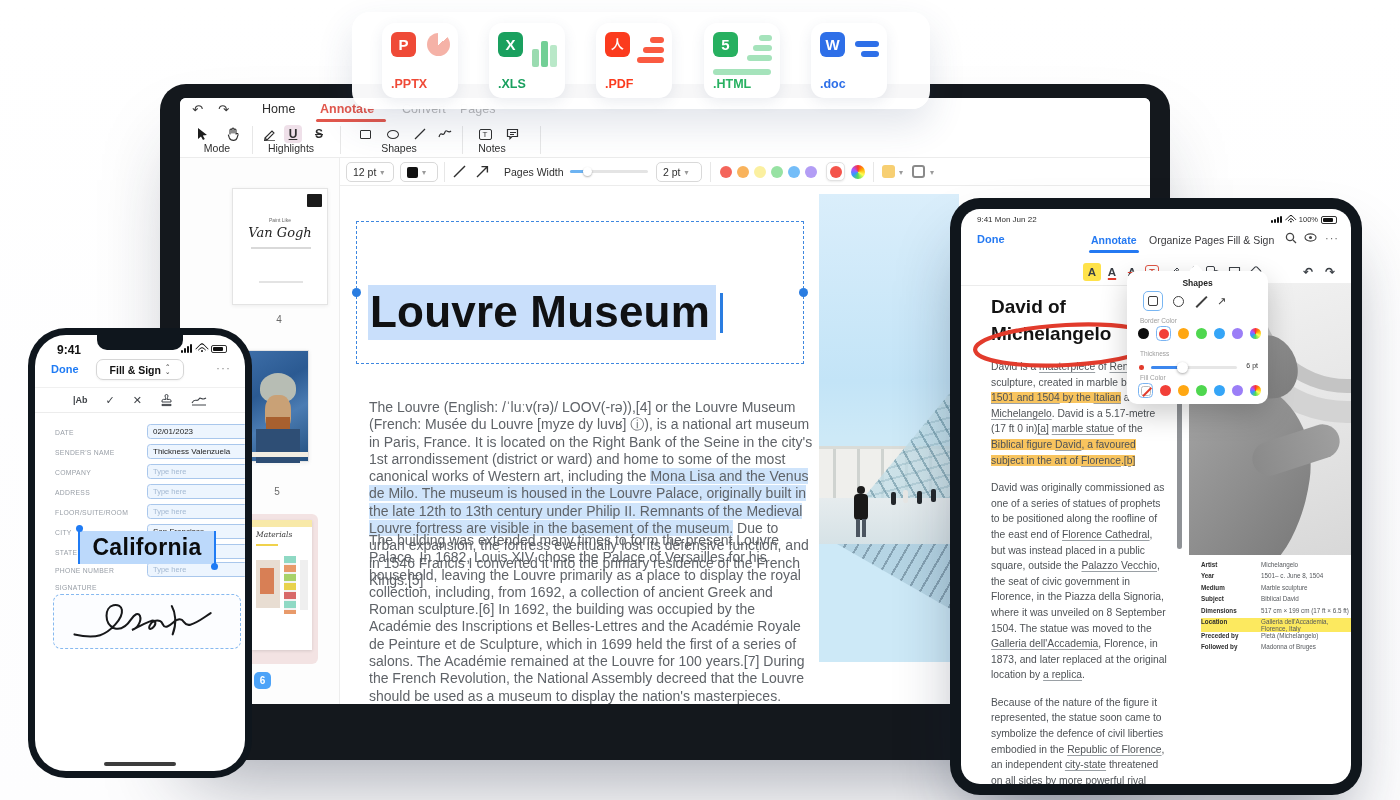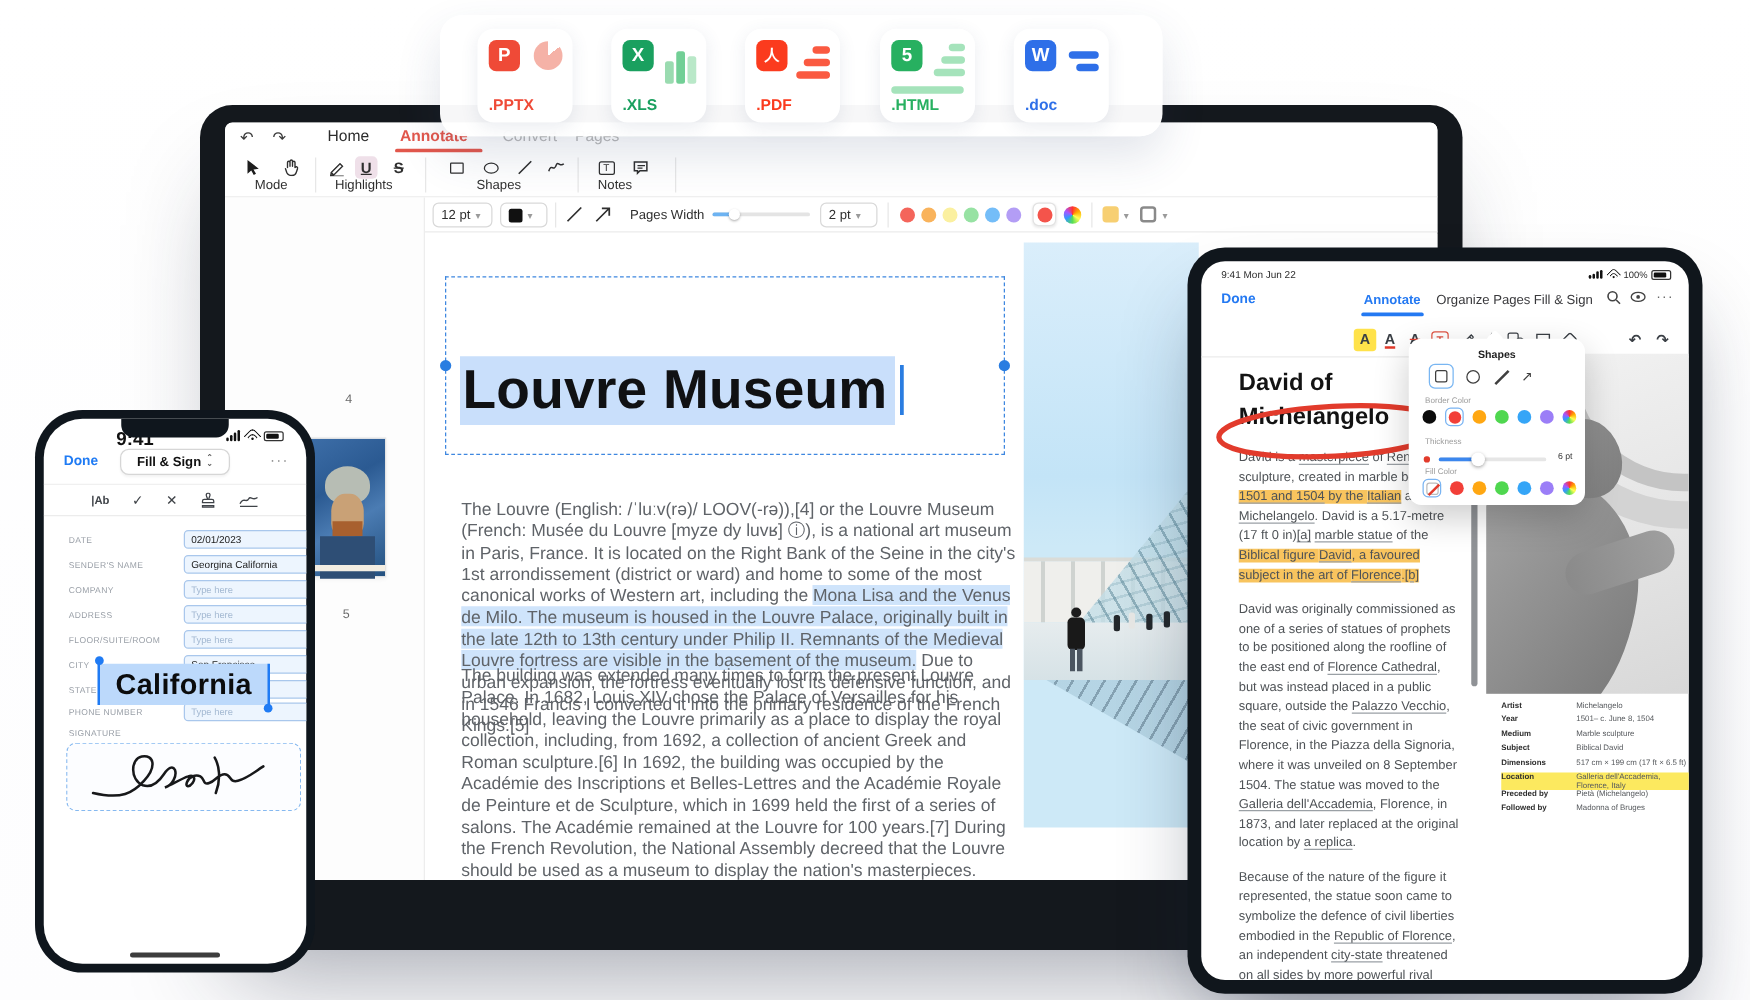--- a/index.html
+++ b/index.html
@@ -65,21 +65,21 @@
   .fmt-sq { position:absolute; left:9px; top:9px; width:25px; height:25px; border-radius:6px; color:#fff; font-weight:800; font-size:15px; display:flex; align-items:center; justify-content:center; }
   .fmt-ext { position:absolute; left:9px; bottom:7px; font-size:12.5px; font-weight:800; }
   .pie { position:absolute; right:8px; top:10px; width:23px; height:23px; border-radius:50%; background:conic-gradient(#ffffff 0 52deg,#f5b2a7 52deg 360deg); }
   .vbar { position:absolute; bottom:0; width:7px; border-radius:2px; }
   .hbar { position:absolute; right:8px; height:6px; border-radius:3px; }
 
   
   .iphone { position:absolute; left:28px; top:328px; width:224px; height:450px; background:#0f161d; border-radius:38px; box-shadow:0 35px 60px -18px rgba(20,30,55,.45), inset 0 0 0 2px #39novalue; z-index:50; padding:7px; }
   .iphone-screen { position:relative; width:100%; height:100%; background:#fff; border-radius:31px; overflow:hidden; }
   .notch { position:absolute; left:50%; top:0; transform:translateX(-50%); width:86px; height:15px; background:#0f161d; border-radius:0 0 10px 10px; z-index:5; }
-  .ip-time { position:absolute; left:22px; top:8px; font-size:15px; font-weight:700; color:#111;margin-left:36px; }
+  .ip-time { position:absolute; left:22px; top:8px; font-size:12px; font-weight:700; color:#111; }
   .ip-status { position:absolute; right:18px; top:9px; display:flex; gap:4px; align-items:center; }
   .sigbars { display:flex; gap:1px; align-items:flex-end; }
   .sigbars i { display:block; width:2px; background:#111; border-radius:1px; }
   .wifi { width:11px; height:9px; position:relative; }
   .wifi i { position:absolute; left:50%; transform:translateX(-50%); border:solid #111; border-width:1.6px 1.6px 0 0; border-radius:0 4px 0 0; transform:translateX(-50%) rotate(-45deg); }
   .batt { width:16px; height:8px; border:1px solid #333; border-radius:2px; position:relative; }
   .batt::after { content:""; position:absolute; left:1px; top:1px; bottom:1px; width:10px; background:#111; border-radius:1px; }
   .ip-done { position:absolute; left:16px; top:28px; font-size:11px; font-weight:600; color:#1f7bf4; }
   .ip-pill { position:absolute; left:50%; top:24px; transform:translateX(-50%); width:88px; height:21px; border:1px solid #d6d6d6; border-radius:7px; background:#fff; display:flex; align-items:center; justify-content:center; gap:4px; font-size:10.5px; font-weight:700; color:#111; box-shadow:0 1px 2px rgba(0,0,0,.05); }
   .updown { display:flex; flex-direction:column; line-height:4.2px; font-size:6.5px; color:#5a5a5a; }
@@ -273,31 +273,52 @@
         </span>
         <span class="wheel" style="left:511px;"></span>
         <div class="vdiv" style="left:533px; height:20px;"></div>
         <span class="swatch" style="left: 542px; background: rgb(247, 207, 114);"></span>
         <span class="chev" style="position:absolute; left:559px; top:10px;">▾</span>
         <span class="swatch" style="left:572px; border:2px solid #8a8a8a; background:#fff;"></span>
         <span class="chev" style="position:absolute; left:590px; top:10px;">▾</span>
       </div>
 
       <div class="sidebar">
+        <div class="thumb" style="left:52px; top:30px; width:96px; height:117px;">
+          <span style="position:absolute; right:5px; top:5px; width:15px; height:13px; background:#1b1b1b; border-radius:1px;"></span>
+          <span style="position:absolute; left:0; top:28px; width:100%; text-align:center; font-size:5px; color:#6a6a6a;">Paint Like</span>
+          <span style="position:absolute; left:0; top:36px; width:100%; text-align:center; font-size:13px; font-style:italic; font-family:'DejaVu Serif',serif; color:#1e1e1e;">Van Gogh</span>
+          <span style="position:absolute; left:18px; top:58px; width:60px; height:1.5px; background:#d9d9d9;"></span>
+          <span style="position:absolute; left:26px; top:92px; width:44px; height:2px; background:#e3e3e3;"></span>
+        </div>
         <span class="pagenum" style="left:99px; top:156px;">4</span>
 
         <div class="thumb" style="left:65px; top:192px; width:64px; height:112px; background:linear-gradient(150deg,#3d6ea8 0%,#2b5a92 35%,#4b7cb3 60%,#23507f 100%);">
           <span style="position:absolute; left:14px; top:22px; width:36px; height:30px; border-radius:50% 50% 42% 42%; background:#b7bdb4;"></span>
           <span style="position:absolute; left:19px; top:44px; width:26px; height:34px; border-radius:42% 42% 30% 30%; background:#c9a176;"></span>
           <span style="position:absolute; left:20px; top:66px; width:24px; height:12px; background:#a8602f;"></span>
           <span style="position:absolute; left:10px; top:78px; width:44px; height:34px; background:#2e4e75;"></span>
           <span style="position:absolute; left:0; bottom:4px; width:100%; height:5px; background:#f2ede2;"></span>
         </div>
         <span class="pagenum" style="left:97px; top:328px;">5</span>
 
+        <div style="position:absolute; left:66px; top:356px; width:72px; height:150px; background:#f3e3e3; border-radius:6px;">
+          <div style="position:absolute; left:6px; top:6px; width:60px; height:130px; background:#fff; box-shadow:0 1px 3px rgba(0,0,0,.12);">
+            <span style="position:absolute; left:0; top:0; width:100%; height:7px; background:#f8e9a8;"></span>
+            <span style="position:absolute; left:4px; top:10px; font-size:7.5px; font-style:italic; font-family:'DejaVu Serif',serif; color:#3a3a3a;">Materials</span>
+            <span style="position:absolute; left:4px; top:24px; width:22px; height:2px; background:#f0d24c;"></span>
+            <span style="position:absolute; left:4px; top:40px; width:24px; height:48px; background:#e8ddd2;"></span>
+            <span style="position:absolute; left:8px; top:48px; width:14px; height:26px; background:#d87f55;"></span>
+            <span style="position:absolute; left:32px; top:36px; width:12px; height:58px; background:repeating-linear-gradient(180deg,#8fd9c4 0 7px,#f2f2f2 7px 9px,#e89a6a 9px 16px,#f2f2f2 16px 18px,#a8d26a 18px 25px,#f2f2f2 25px 27px,#e8d24c 27px 34px,#f2f2f2 34px 36px,#d86a6a 36px 43px,#f2f2f2 43px 45px);"></span>
+            <span style="position:absolute; left:48px; top:40px; width:8px; height:50px; background:#efefef;"></span>
+          </div>
+          <div class="badge6" style="left:8px; top:158px;">
+              <span>6</span>
+            </div>
+        </div>
       </div>
 
       <div class="docpage">
         <div class="sel-box">
           <span class="handle" style="left:-5px; top:66px;"></span>
           <span class="handle" style="right:-5px; top:66px;"></span>
         </div>
         <div class="doc-title2"><span class="thl">Louvre Museum</span><span class="caret-blue"></span></div>
 
         <div class="para" style="top:212px;"><span>The Louvre (English: /ˈluːv(rə)/ LOOV(-rə)),[4] or the Louvre Museum (French: Musée du Louvre [myze dy luvʁ] ⓘ), is a national art museum in Paris, France. It is located on the Right Bank of the Seine in the city's 1st arrondissement (district or ward) and home to some of the most canonical works of Western art, including the </span><span class="hlb">Mona Lisa and the Venus de Milo. The museum is housed in the Louvre Palace, originally built in the late 12th to 13th century under Philip II. Remnants of the Medieval Louvre fortress are visible in the basement of the museum.</span><span> Due to urban expansion, the fortress eventually lost its defensive function, and in 1546 Francis I converted it into the primary residence of the French Kings.[5]</span></div>
@@ -412,21 +433,21 @@
           <svg class="icon" width="16" height="12" viewBox="0 0 16 12">
               <path d="M1,9 C4,3 6,9 8,5 C9.4,2.2 11,7 15,4" fill="none" stroke="#3f4348" stroke-width="1.1"></path>
               <path d="M1,11 H15" stroke="#3f4348" stroke-width="1"></path>
             </svg>
         </span>
       </div>
 
       <span class="ip-form-label" style="top:94px;">DATE</span>
       <span class="ip-input filled" style="top:89px;">02/01/2023</span>
       <span class="ip-form-label" style="top:114px;">SENDER'S NAME</span>
-      <span class="ip-input filled" style="top:109px;">Georgina California</span>
+      <span class="ip-input filled" style="top:109px;">Thickness Valenzuela</span>
       <span class="ip-form-label" style="top:134px;">COMPANY</span>
       <span class="ip-input ghost" style="top:129px;">Type here</span>
       <span class="ip-form-label" style="top:154px;">ADDRESS</span>
       <span class="ip-input ghost" style="top:149px;">Type here</span>
       <span class="ip-form-label" style="top:174px;">FLOOR/SUITE/ROOM</span>
       <span class="ip-input ghost" style="top:169px;">Type here</span>
       <span class="ip-form-label" style="top:194px;">CITY</span>
       <span class="ip-input filled" style="top:189px;">San Francisco</span>
       <span class="ip-form-label" style="top:214px;">STATE</span>
       <span class="ip-input filled" style="top:209px;"></span>

